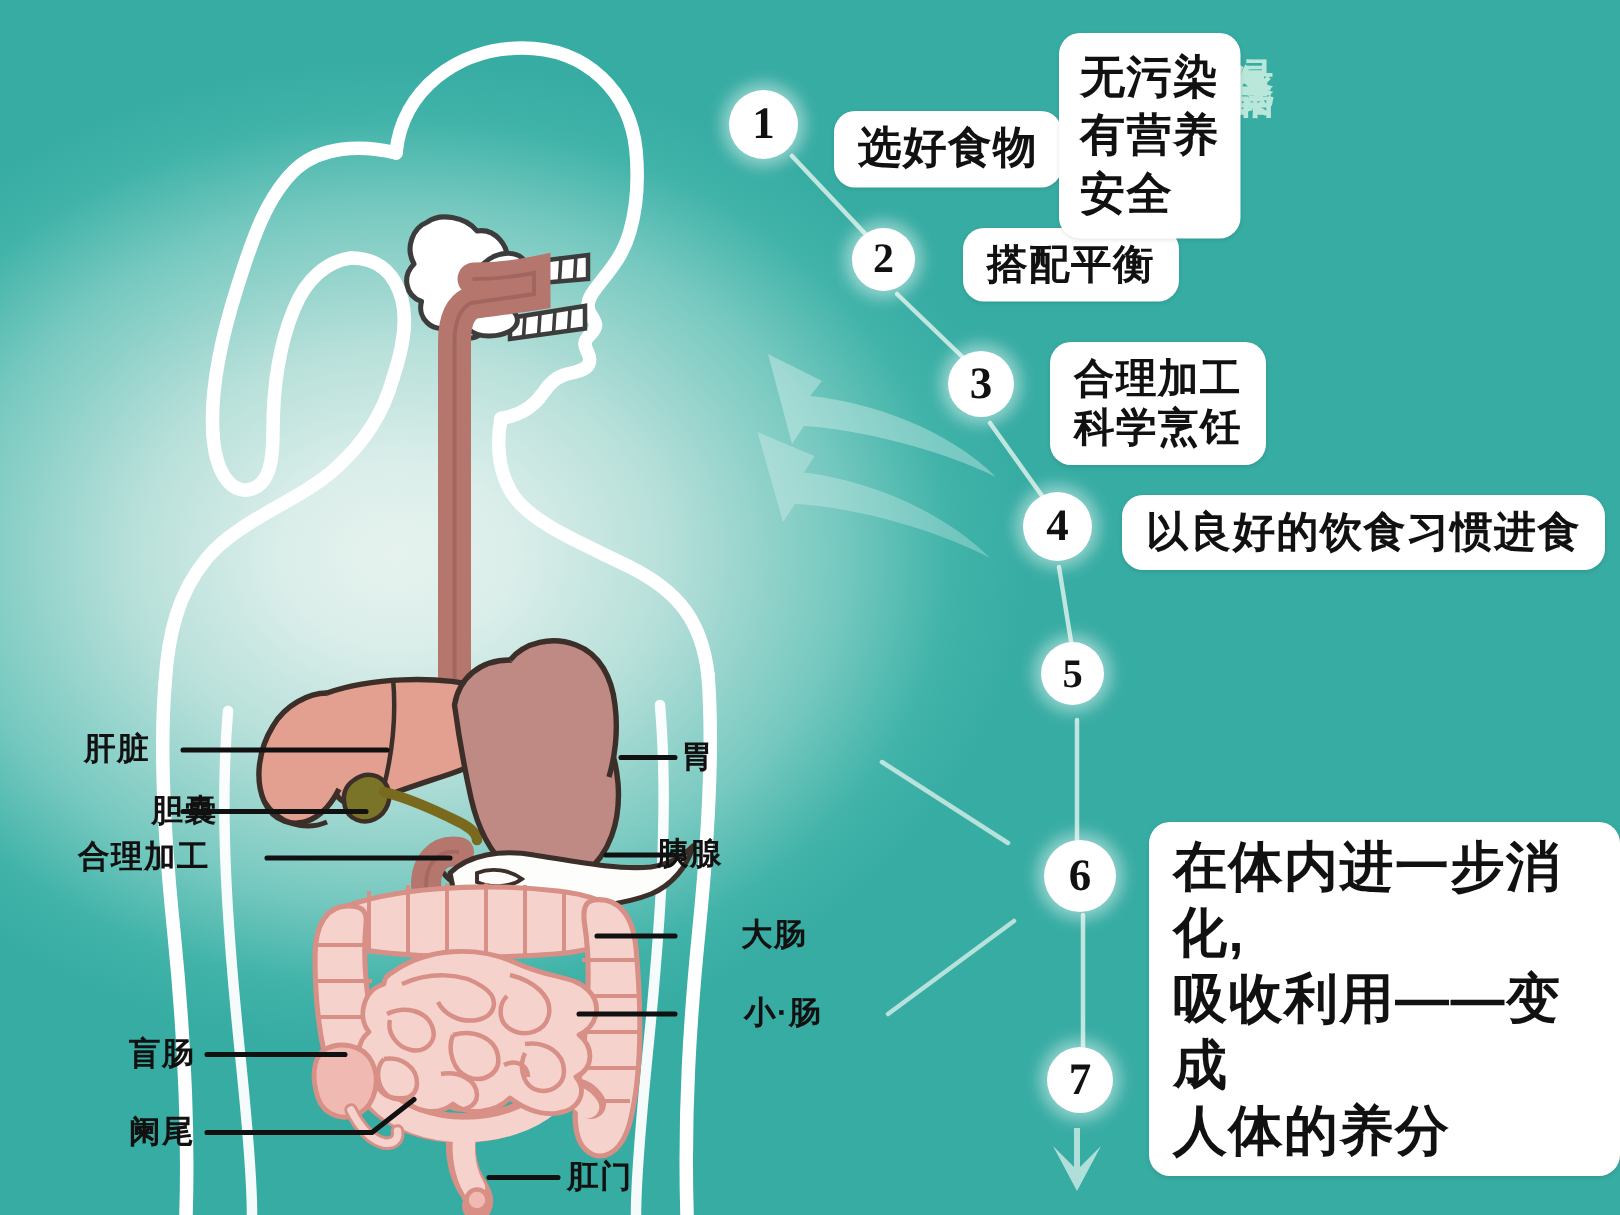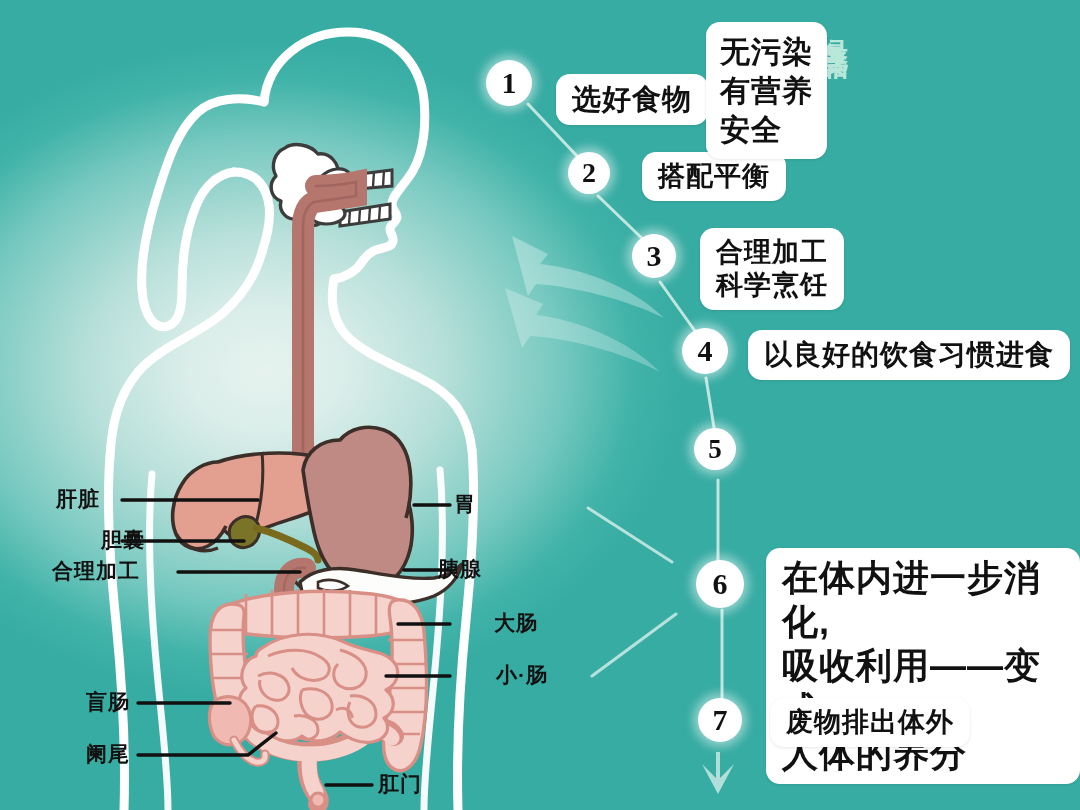--- a/index.html
+++ b/index.html
@@ -414,21 +414,20 @@
   <div class="bubble" style="left:700px; top:228px; font-size:27px;">合理加工
 科学烹饪</div>
 
   <div class="bubble" style="left:748px; top:330px; font-size:28px;">以良好的饮食习惯进食</div>
 
 
   <div class="bubble" style="left:766px; top:548px; font-size:36px;">在体内进一步消化,
 吸收利用——变成
 人体的养分</div>
 
-  <div class="bubble" style="left:770px; top:698px; font-size:27px;">废物排出体外</div>
 
   <div class="bubble" style="left:706px; top:22px; font-size:30px; padding:10px 14px; line-height:1.3;">无污染
 有营养
 安全</div>
 
   <div id="green-food">绿色食品</div>
 
   <div class="anno" style="left:56px; top:485px;">肝脏</div>
   <div class="anno" style="left:56px; top:526px;margin-left:45px;">胆囊</div>
   <div class="anno" style="left:52px; top:557px;">合理加工</div>

